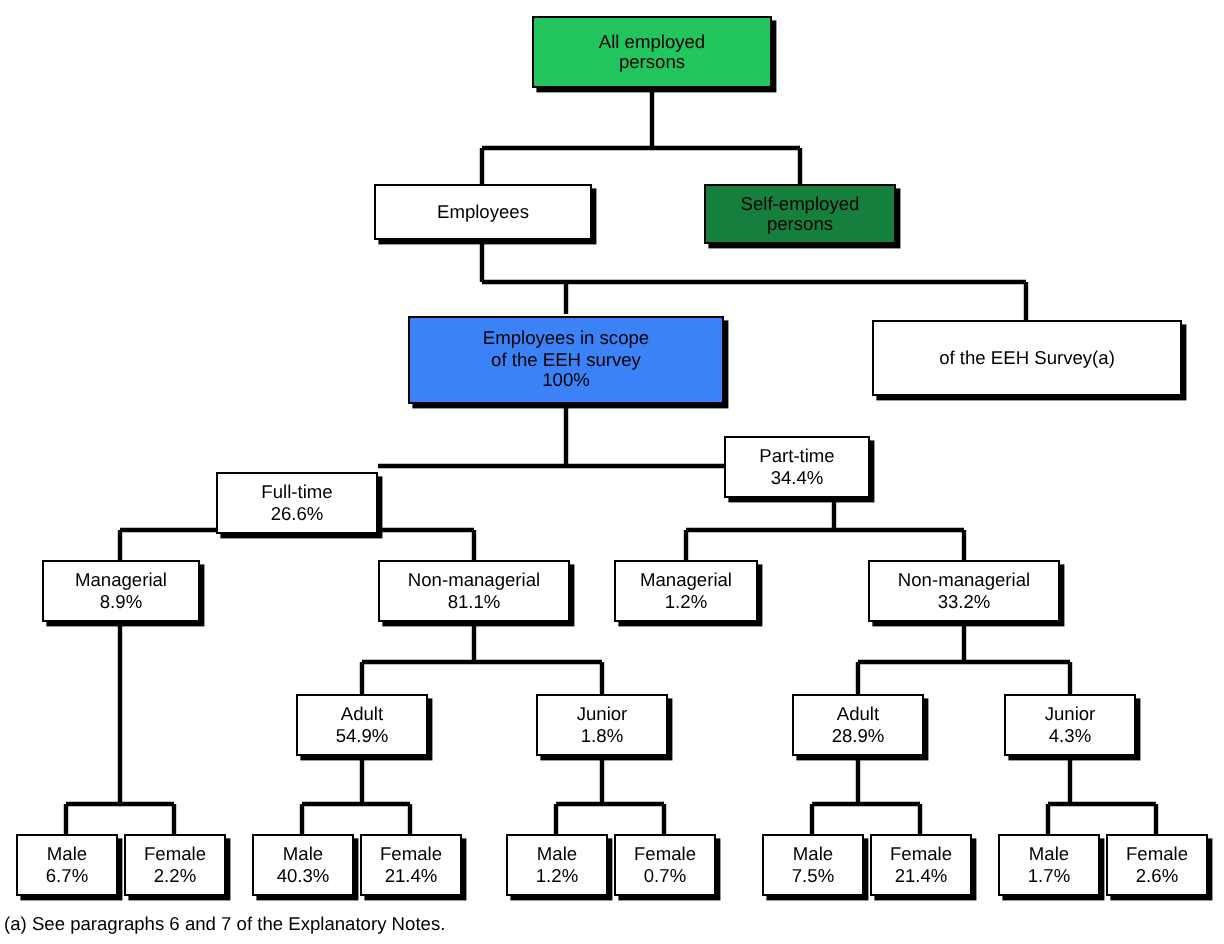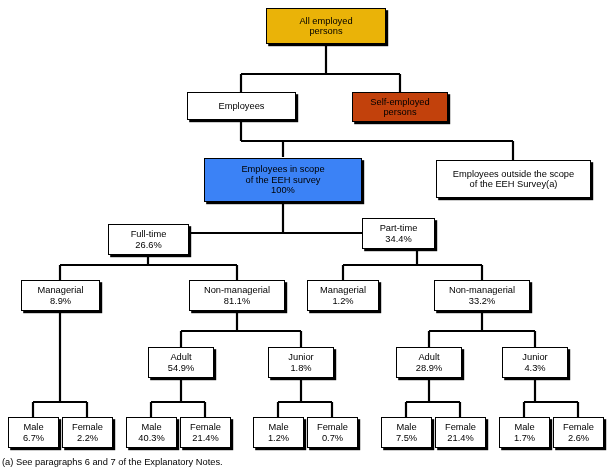--- a/index.html
+++ b/index.html
@@ -105,41 +105,40 @@
         <polyline points="406,402 460,402" stroke="#000000"></polyline>
         <polyline points="406,402 406,417" stroke="#000000"></polyline>
         <polyline points="460,402 460,417" stroke="#000000"></polyline>
         <polyline points="535,378 535,402" stroke="#000000"></polyline>
         <polyline points="524,402 578,402" stroke="#000000"></polyline>
         <polyline points="524,402 524,417" stroke="#000000"></polyline>
         <polyline points="578,402 578,417" stroke="#000000"></polyline>
       </g>
   </svg>
   <div id="node-layer">
-      <div class="node-box" style="left: 266px; top: 8px; width: 120px; height: 36px; background: #eab308;">
+      <div class="node-box" style="left: 266px; top: 8px; width: 120px; height: 36px; background: #22c55e;">
         <span class="node-line">All employed</span>
         <span class="node-line">persons</span>
       </div>
       <div class="node-box" style="left: 187px; top: 92px; width: 109px; height: 28px; background: rgb(255, 255, 255);">
         <span class="node-line">Employees</span>
       </div>
-      <div class="node-box" style="left: 352px; top: 92px; width: 96px; height: 30px; background: #c2410c;">
+      <div class="node-box" style="left: 352px; top: 92px; width: 96px; height: 30px; background: #15803d;">
         <span class="node-line">Self-employed</span>
         <span class="node-line">persons</span>
       </div>
       <div class="node-box" style="left: 204px; top: 158px; width: 158px; height: 44px; background: #3b82f6;">
         <span class="node-line">Employees in scope</span>
         <span class="node-line">of the EEH survey</span>
         <span class="node-line">100%</span>
       </div>
       <div class="node-box" style="left: 436px; top: 160px; width: 155px; height: 38px; background: rgb(255, 255, 255);">
-        <span class="node-line">Employees outside the scope</span>
         <span class="node-line">of the EEH Survey(a)</span>
       </div>
-      <div class="node-box" style="left: 108px; top: 224px; width: 81px; height: 31px; background: rgb(255, 255, 255);">
+      <div class="node-box" style="left: 108px; top: 236px; width: 81px; height: 31px; background: rgb(255, 255, 255);">
         <span class="node-line">Full-time</span>
         <span class="node-line">26.6%</span>
       </div>
       <div class="node-box" style="left: 362px; top: 218px; width: 73px; height: 31px; background: rgb(255, 255, 255);">
         <span class="node-line">Part-time</span>
         <span class="node-line">34.4%</span>
       </div>
       <div class="node-box" style="left: 21px; top: 280px; width: 79px; height: 31px; background: rgb(255, 255, 255);">
         <span class="node-line">Managerial</span>
         <span class="node-line">8.9%</span>

